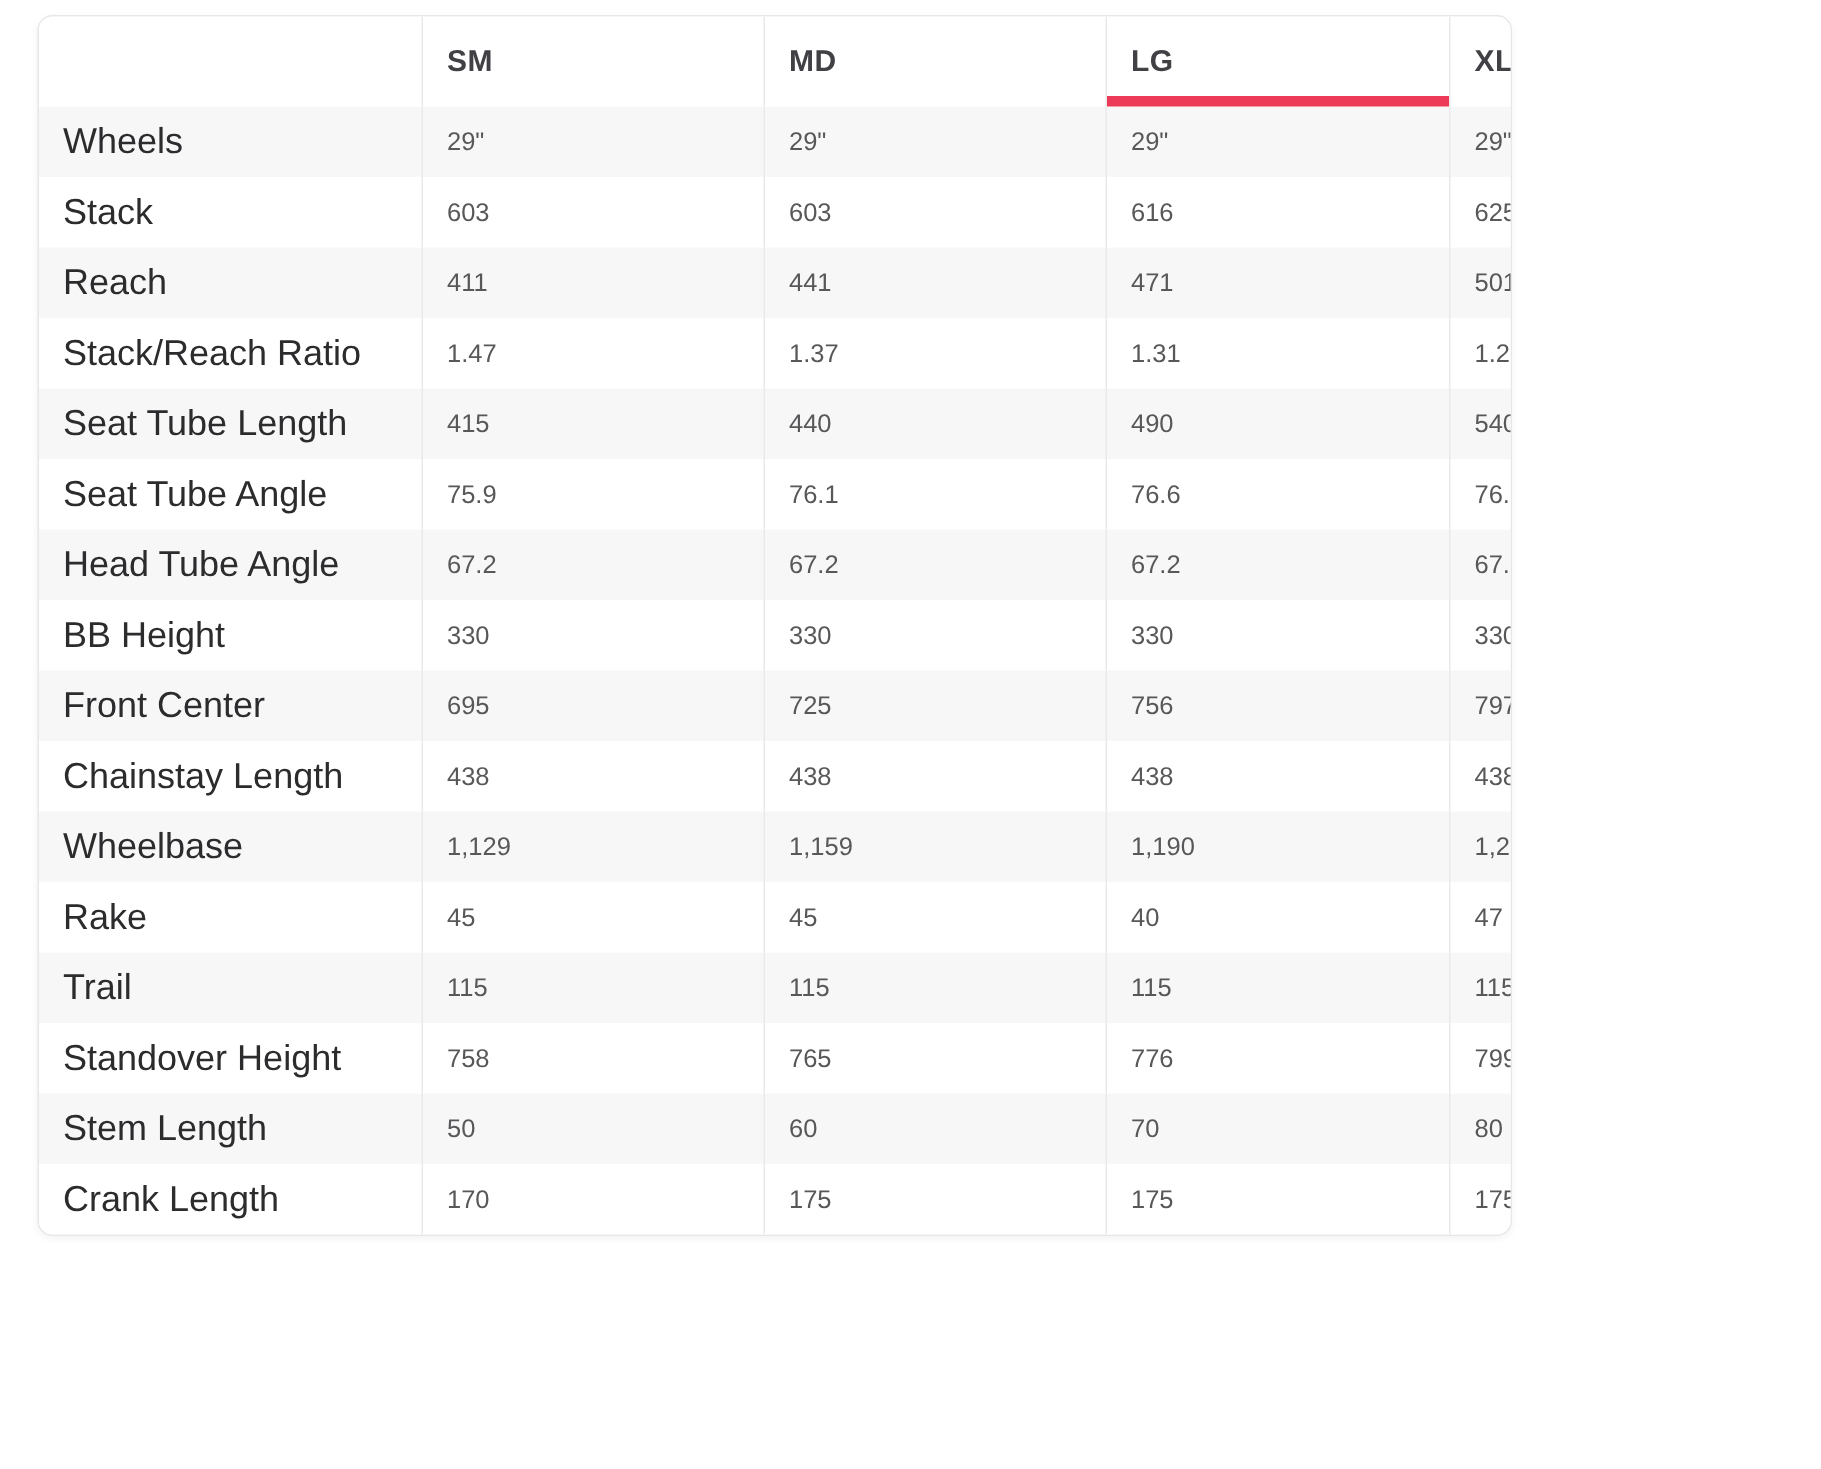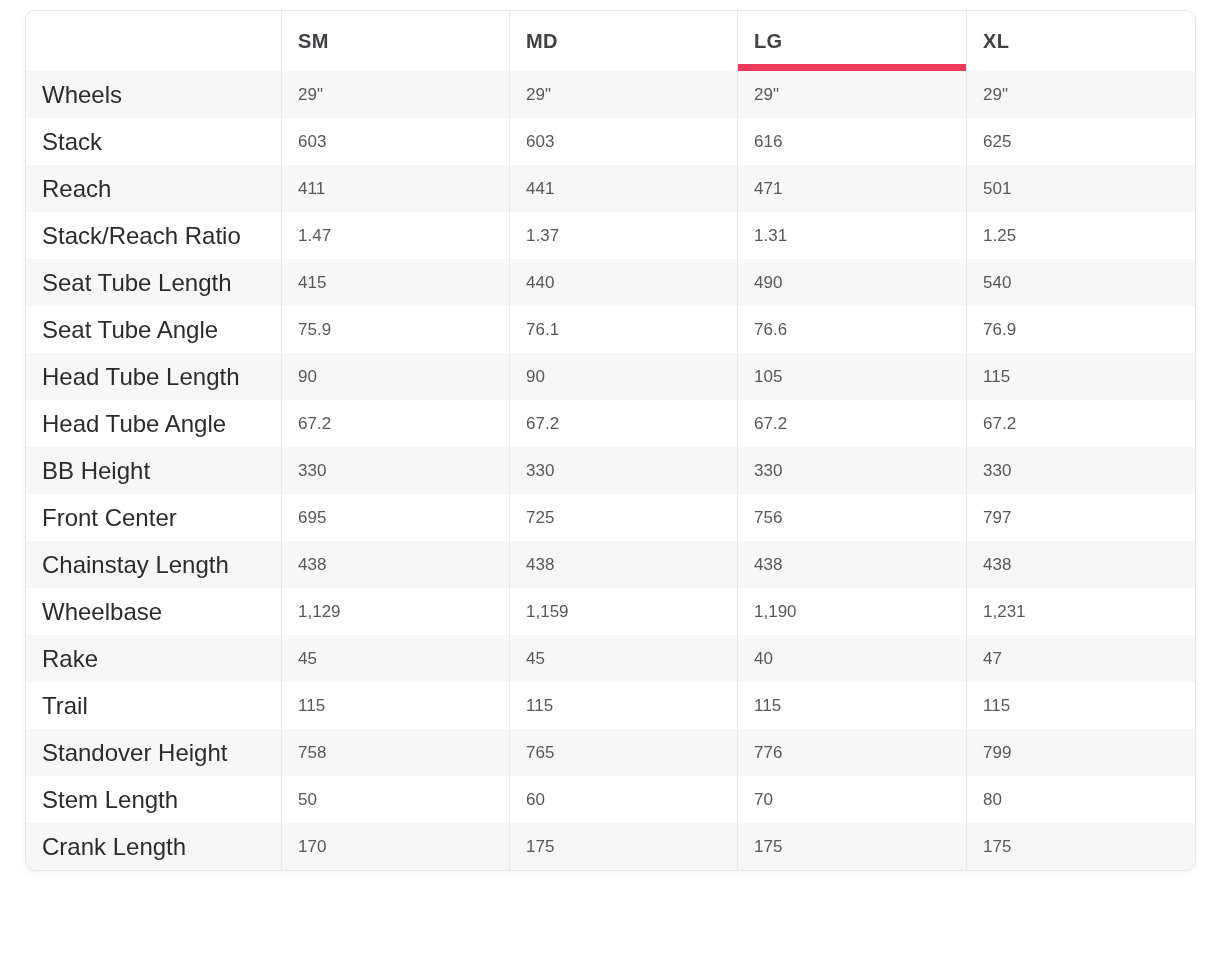--- a/index.html
+++ b/index.html
@@ -6,21 +6,21 @@
   * { margin: 0; padding: 0; box-sizing: border-box; }
   html, body {
     width: 1214px; height: 979px;
     background: #ffffff;
     font-family: "Liberation Sans", "DejaVu Sans", sans-serif;
     overflow: hidden;
   }
   .geo-card {
     position: absolute;
     left: 25px; top: 10px;
-    width: 1171px;
+    width: 983px;
     border: 1px solid #e7e7ea;
     border-radius: 10px;
     overflow: hidden;
     background: #ffffff;
     box-shadow: 0 2px 6px rgba(0,0,0,0.05);
   }
   table.geo-table {
     width: 100%;
     border-collapse: separate;
     border-spacing: 0;
@@ -144,27 +144,20 @@
           <td class="geo-value">540</td>
         </tr>
         <tr>
           <td class="row-label">Seat Tube Angle</td>
           <td class="geo-value">75.9</td>
           <td class="geo-value">76.1</td>
           <td class="geo-value">76.6</td>
           <td class="geo-value">76.9</td>
         </tr>
         <tr>
-          <td class="row-label">Head Tube Length</td>
-          <td class="geo-value">90</td>
-          <td class="geo-value">90</td>
-          <td class="geo-value">105</td>
-          <td class="geo-value">115</td>
-        </tr>
-        <tr>
           <td class="row-label">Head Tube Angle</td>
           <td class="geo-value">67.2</td>
           <td class="geo-value">67.2</td>
           <td class="geo-value">67.2</td>
           <td class="geo-value">67.2</td>
         </tr>
         <tr>
           <td class="row-label">BB Height</td>
           <td class="geo-value">330</td>
           <td class="geo-value">330</td>

